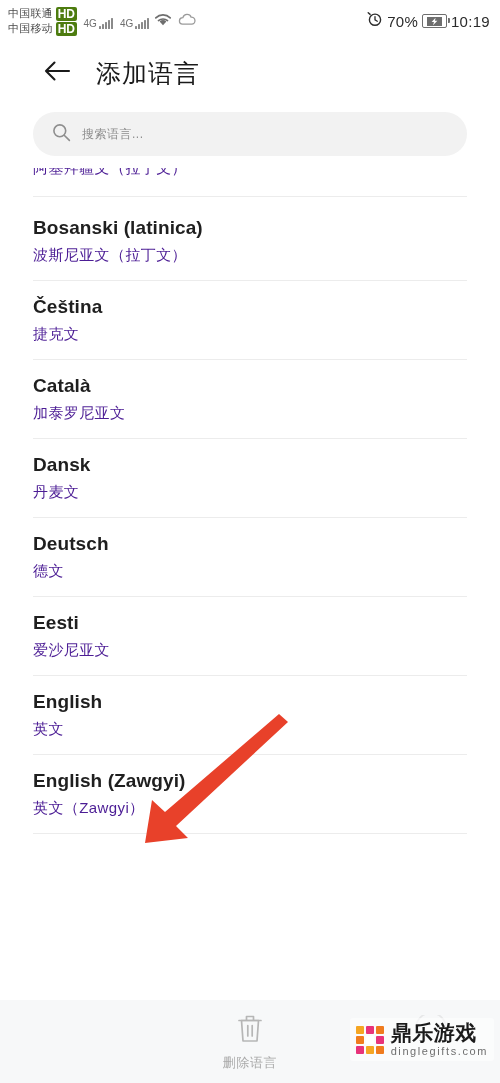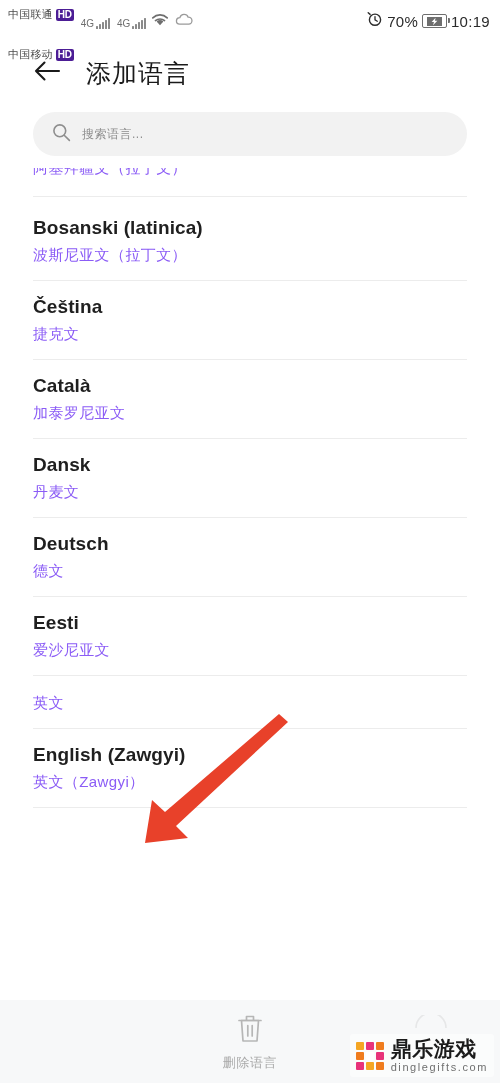--- a/index.html
+++ b/index.html
@@ -36,32 +36,31 @@
     flex-direction: column;
     justify-content: center;
     gap: 1px;
     padding-left: 4px;
   }
   .carrier-row {
     display: flex;
     align-items: center;
     gap: 3px;
     line-height: 1;
-    margin-top: 27px;
   }
   .carrier-name {
     font-size: 11px;
     color: #4a4a4a;
     letter-spacing: 0.2px;
   }
   .hd-badge {
-    font-size: 10px;
+    font-size: 12px;
     font-weight: bold;
     color: #ffffff;
-    background: #4c1d95;
+    background: #4d7c0f;
     border-radius: 2px;
     padding: 1px 2px 1px 2px;
     line-height: 1;
     letter-spacing: -0.3px;
   }
   .sig-group {
     display: flex;
     align-items: flex-end;
     gap: 1px;
     margin-left: 3px;
@@ -131,21 +130,21 @@
     color: #2b2b2b;
     letter-spacing: 0.3px;
   }
 
   
   .header {
     height: 62px;
     display: flex;
     align-items: center;
     gap: 22px;
-    padding-left: 30px;
+    padding-left: 40px;
     box-sizing: border-box;
   }
   .back-btn {
     width: 34px;
     height: 34px;
     display: flex;
     align-items: center;
     justify-content: center;
     cursor: pointer;
   }
@@ -192,21 +191,21 @@
   .lang-item:last-child .inner { border-bottom: 1px solid #ececec; }
   .lang-native {
     font-size: 19px;
     color: #1f1f1f;
     line-height: 26px;
     letter-spacing: 0.1px;
     font-weight: bold;
   }
   .lang-cn {
     font-size: 15px;
-    color: #8b5cf6;
+    color: #4c1d95;
     line-height: 24px;
     margin-top: 2px;
     letter-spacing: 0.4px;
   }
   
   .lang-item.clipped {
     height: 34px;
     overflow: hidden;
     position: relative;
   }
@@ -248,21 +247,21 @@
   .bottom-label {
     font-size: 13px;
     color: #a8a8a8;
     letter-spacing: 0.6px;
   }
 
   
   .watermark {
     position: absolute;
     right: 6px;
-    bottom: 6px;
+    bottom: 22px;
     display: flex;
     align-items: center;
     gap: 7px;
     background: rgba(255,255,255,0.55);
     padding: 4px 6px;
     border-radius: 3px;
   }
   .wm-logo {
     display: grid;
     grid-template-columns: repeat(3, 8px);
@@ -431,20 +430,21 @@
 
   <div class="lang-item">
     <div class="inner">
       <div class="lang-native">Eesti</div>
       <div class="lang-cn">爱沙尼亚文</div>
     </div>
   </div>
 
   <div class="lang-item">
     <div class="inner">
+      <div class="lang-native">English</div>
       <div class="lang-cn">英文</div>
     </div>
   </div>
 
   <div class="lang-item">
     <div class="inner">
       <div class="lang-native">English (Zawgyi)</div>
       <div class="lang-cn">英文（Zawgyi）</div>
     </div>
   </div>

